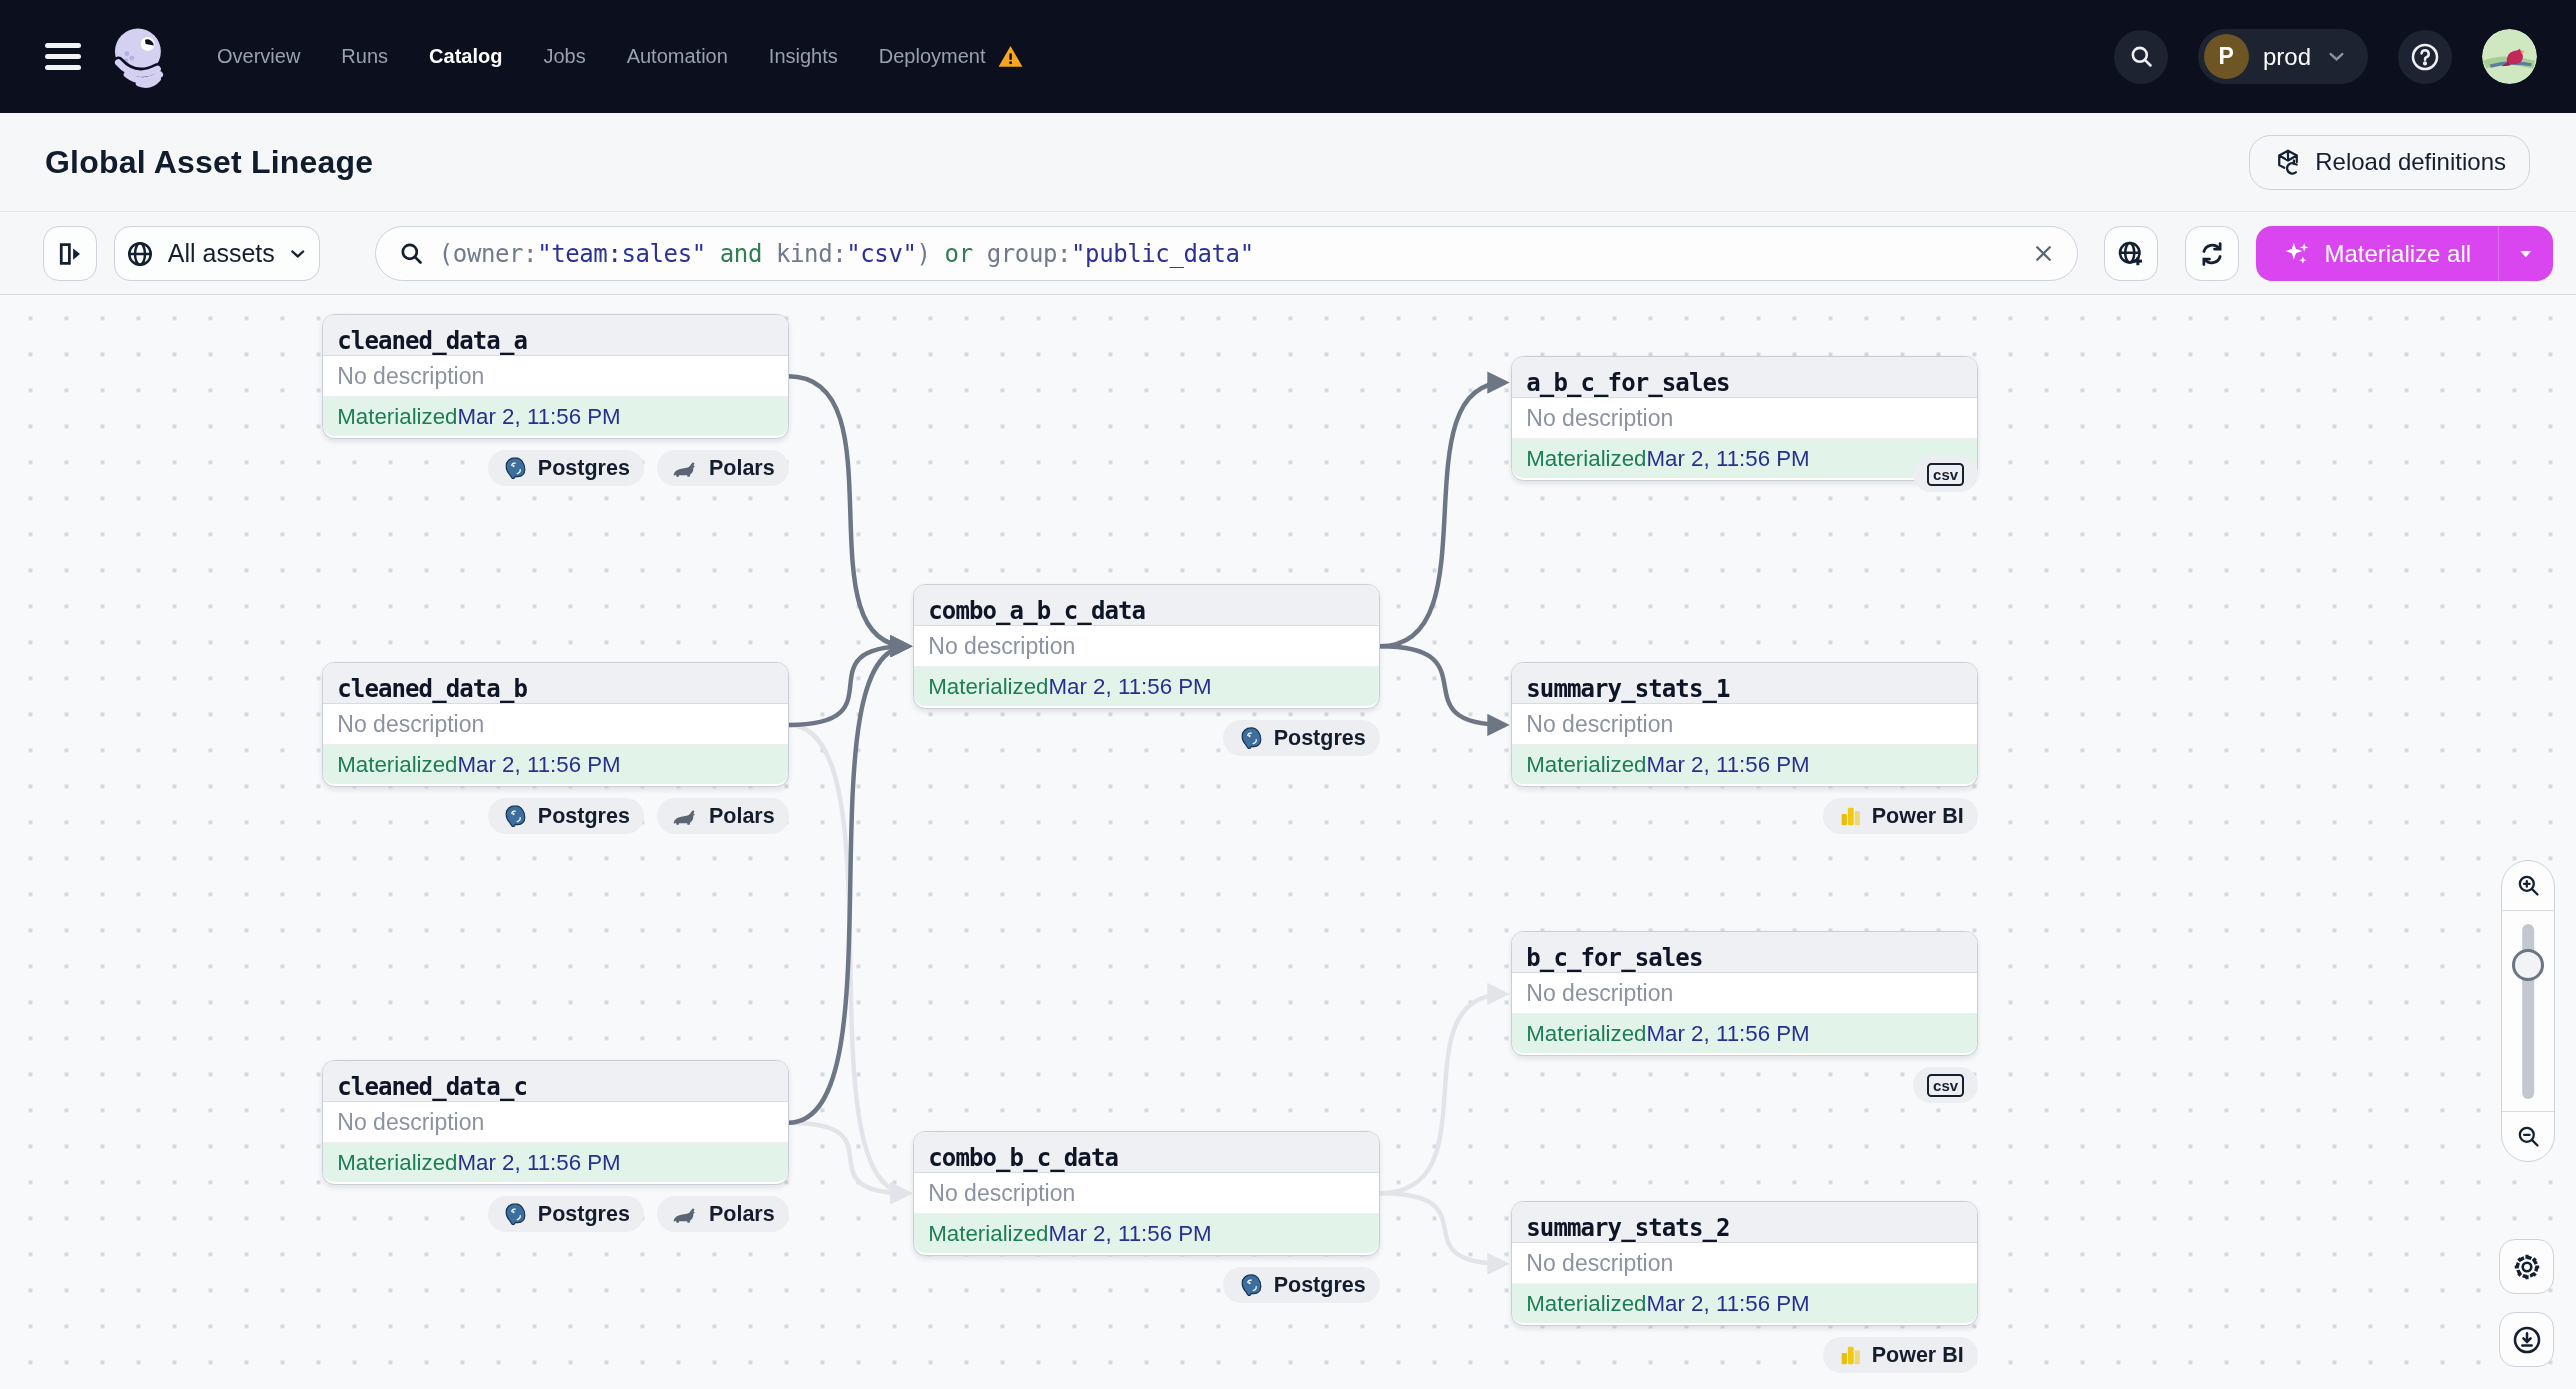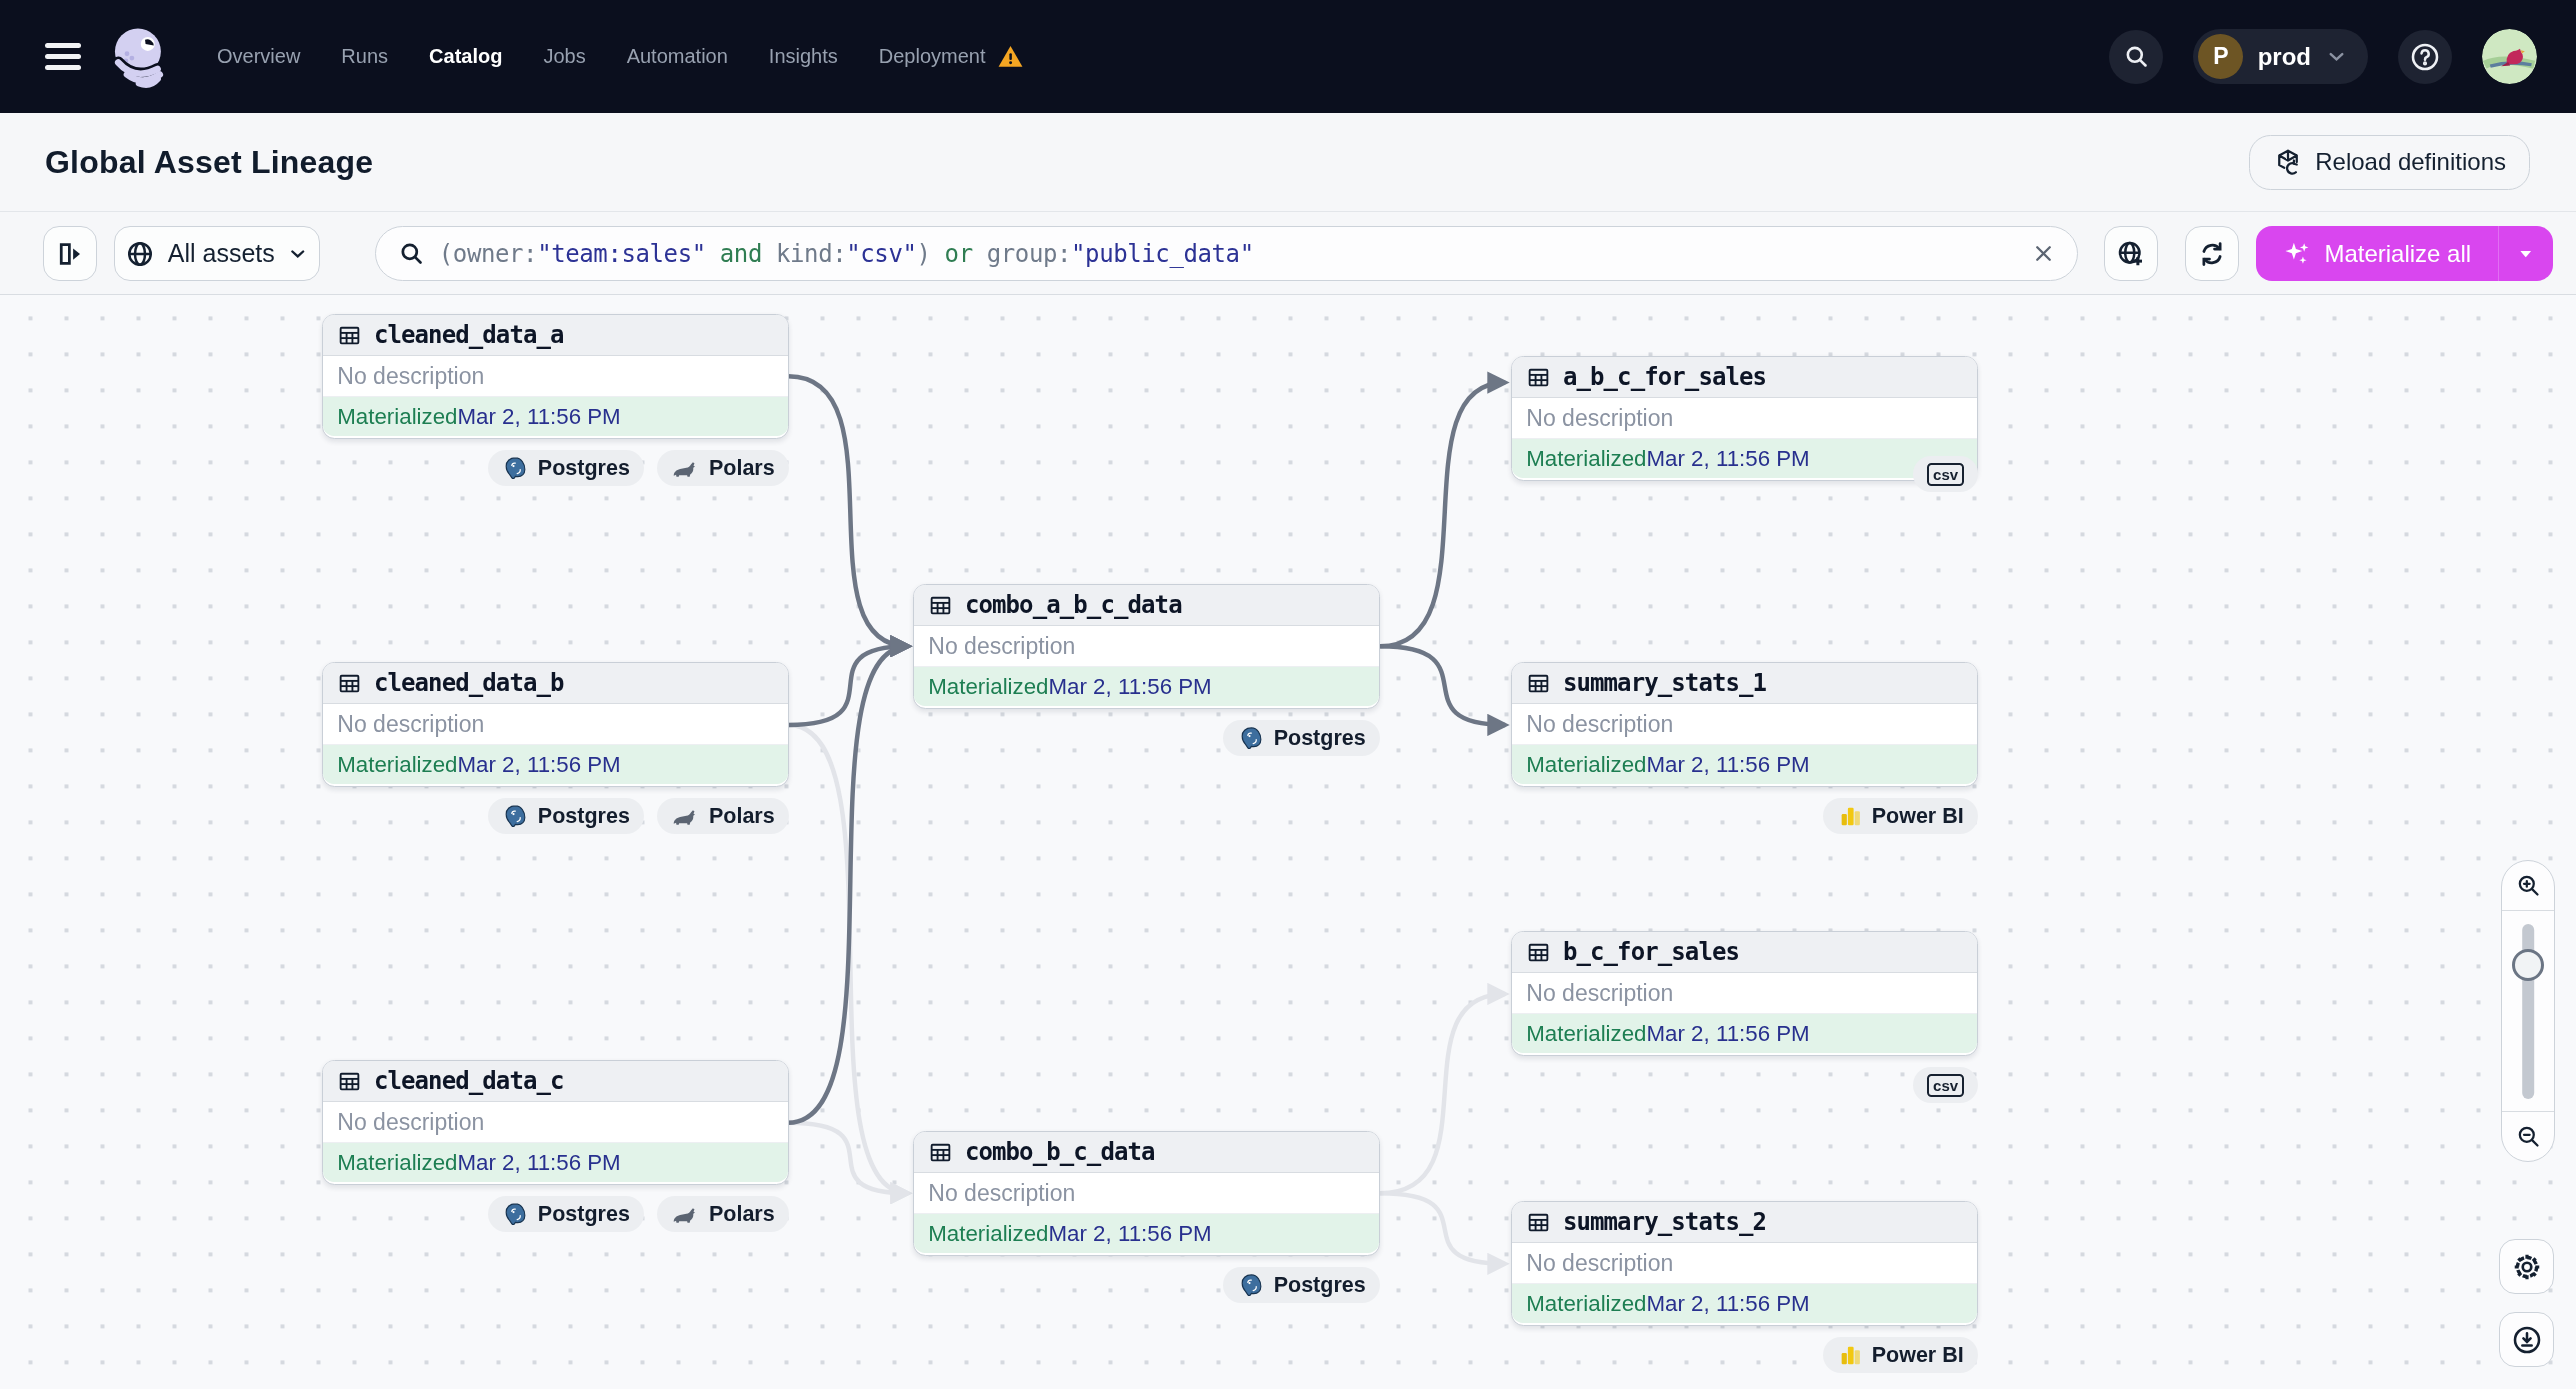--- a/index.html
+++ b/index.html
@@ -11,21 +11,21 @@
   .hamburger span { display:block; height:5.4px; border-radius:2.7px; background:#f2f3f5; }
   .nav-logo { width:70px; height:70px; margin-left:23px; }
   .nav-items { display:flex; align-items:center; gap:41px; margin-left:43px; }
   .nav-item { font-size:20px; color:#98a1b0; cursor:pointer; display:flex; align-items:center; gap:10.7px; white-space:nowrap; }
   .nav-item.active { color:#ffffff; font-weight:700;justify-content:center; }
   .warn-icon svg { display:block; }
   .nav-right { margin-left:auto; display:flex; align-items:center; gap:30px; margin-right:39px; }
   .circle-btn { width:54px; height:54px; border-radius:50%; background:#1e2332; display:flex; align-items:center; justify-content:center; cursor:pointer; }
   .env-pill { height:55px; background:#20253555; background-color:#1e2332; border-radius:30px; display:flex; align-items:center; padding:5.4px 19.7px 5.4px 5.4px; gap:14.3px; cursor:pointer; }
   .env-avatar { width:45px; height:45px; border-radius:50%; background:#6d5524; color:#fff; font-size:23px; font-weight:700; display:flex; align-items:center; justify-content:center; }
-  .env-name { color:#fff; font-size:24px; font-weight:700; }
+  .env-name { color:#fff; font-size:24px; font-weight:400; }
   .user-avatar { width:55px; height:55px; border-radius:50%; overflow:hidden; cursor:pointer; }
 
   
   .page-header { position:absolute; left:0; top:113px; width:2576px; height:99px; background:#f6f7f9; border-bottom:0.9px solid #e3e6ea; display:flex; align-items:center; }
   .page-title { margin-left:45px; font-size:32px; font-weight:700; color:#111c2c; letter-spacing:0.2px; }
   .reload-btn { position:absolute; right:46px; top:21.5px; height:55px; padding:0 23px; border:1.3px solid #cdd3da; border-radius:21.5px; background:#f6f7f9; display:flex; align-items:center; gap:12.5px; font-size:24px; color:#142030; cursor:pointer; }
 
   
   .toolbar { position:absolute; left:0; top:212px; width:2576px; height:83px; background:#f6f7f9; border-bottom:0.9px solid #d9dde2; }
   .tool-btn { position:absolute; top:14.3px; height:55px; background:#fcfdfd; border:1.3px solid #cdd3da; border-radius:16px; display:flex; align-items:center; justify-content:center; cursor:pointer; color:#142030; }
@@ -42,21 +42,21 @@
   .materialize { position:absolute; left:2256px; top:14.3px; height:55px; width:297px; background:#d946ef; border-radius:16px; display:flex; align-items:stretch; color:#fff; cursor:pointer; overflow:hidden; }
   .materialize-main { flex:1; display:flex; align-items:center; justify-content:center; gap:12.5px; font-size:24px; font-weight:500; }
   .materialize-caret { width:55px; border-left:0.9px solid rgba(255,255,255,.22); display:flex; align-items:center; justify-content:center; }
 
   
   .graph { position:absolute; left:0; top:295px; width:2576px; height:1094px; background:#f8f9fb;
     background-image:radial-gradient(#d5d9df 2.1px, transparent 2.3px); background-size:36px 36px; background-position:12.5px 5.4px; }
   .edges-svg { position:absolute; left:0; top:0; width:2576px; height:1094px; pointer-events:none; }
 
   .asset-node { position:absolute; width:467px; height:125px; background:#ffffff; border:1.3px solid #c9cfd7; border-radius:12.5px; box-shadow:0 2.7px 5.4px rgba(20,30,50,.10); cursor:pointer; }
-  .node-header { height:41px; display:flex; align-items:center; gap:11.6px; padding:0 14.3px; background:#eef0f3; border-bottom:0.9px solid #d8dce1; border-radius:10.7px 10.7px 0 0; }
+  .node-header { height:41px; display:flex; gap:11.6px; padding:0 14.3px; background:#eef0f3; border-bottom:0.9px solid #d8dce1; border-radius:10.7px 10.7px 0 0;flex-direction:column; }
   .node-name { font-family:"DejaVu Sans Mono", monospace; font-weight:700; font-size:24px; color:#0d1526; letter-spacing:-0.9px; }
   .node-desc { height:41px; display:flex; align-items:center; padding:0 14.3px; font-size:23px; color:#8b93a2; border-bottom:0.9px solid #edeff2; }
   .node-status { height:39px; display:flex; align-items:center; justify-content:flex-start; padding:0 14.3px; background:#e2f3e9; border-radius:0 0 10.7px 10.7px; font-size:22.3px; }
   .status-label { color:#1d7e52; }
   .status-time { color:#28308e; }
 
   .badge-row { position:absolute; width:467px; display:flex; justify-content:flex-end; gap:12.5px; }
   .badge { height:36px; background:#eceef1; border-radius:18px; display:flex; align-items:center; gap:9px; padding:0 14.3px; font-size:21.5px; font-weight:700; color:#131d2d; cursor:pointer; }
   .badge .bicon { display:flex; align-items:center; }
   .csv-glyph { font-family:"Liberation Sans", sans-serif; font-size:15px; font-weight:700; color:#16202f; border:2.2px solid #16202f; border-radius:4.5px; padding:0 3.6px; line-height:19px; }

